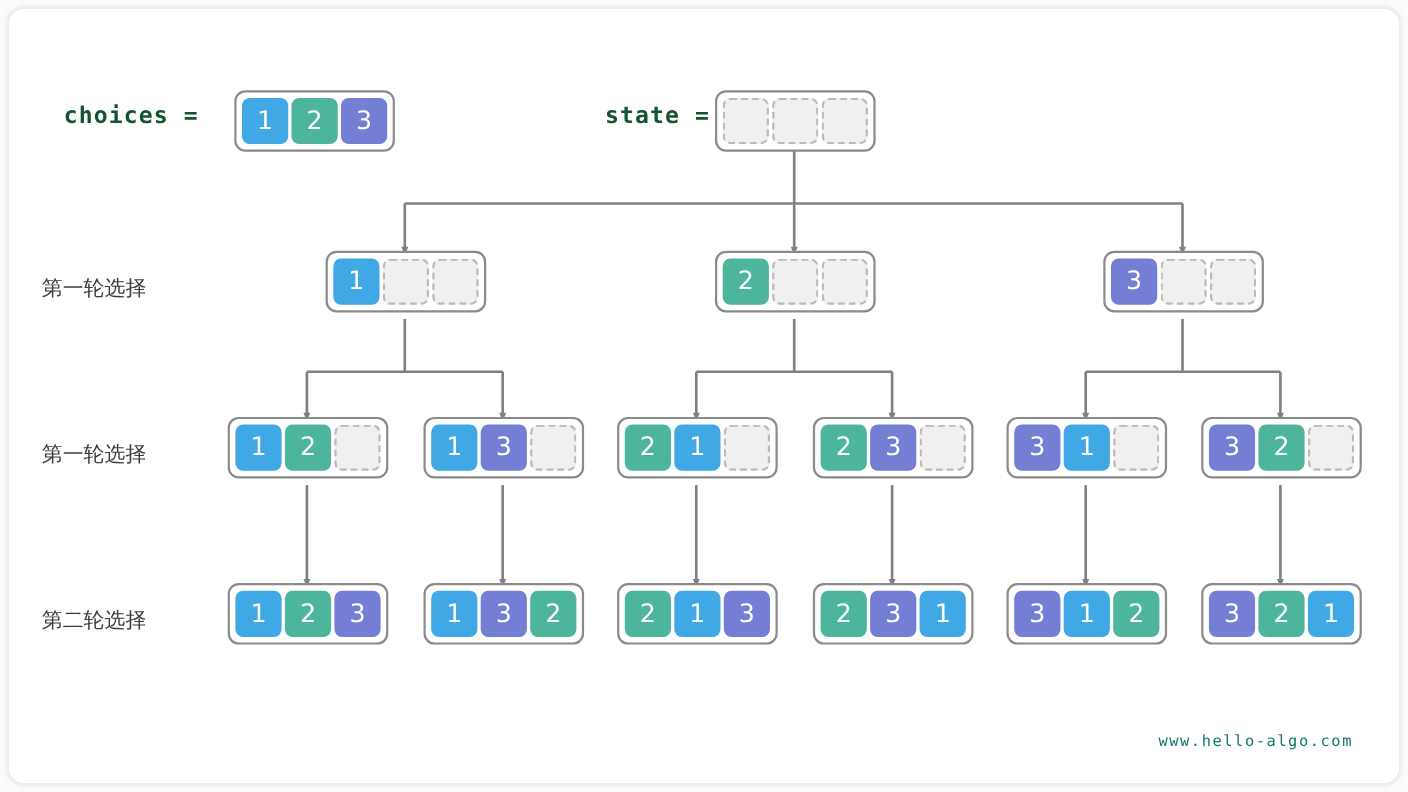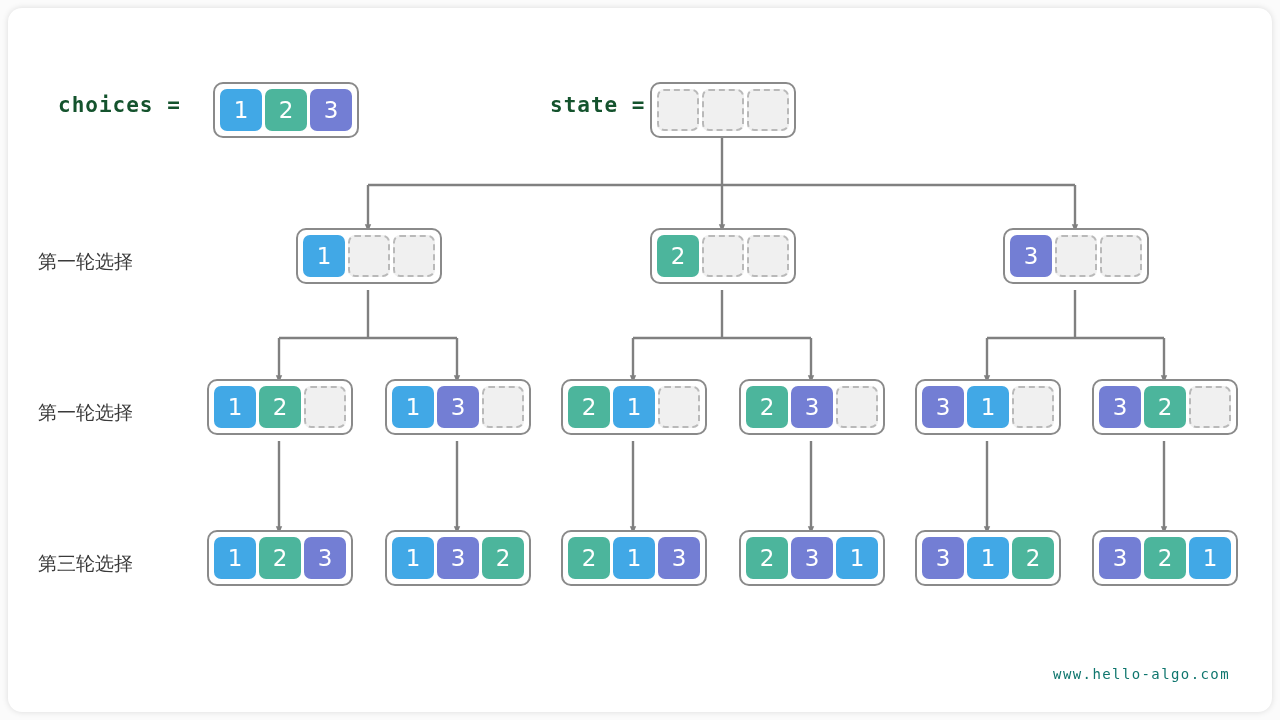--- a/index.html
+++ b/index.html
@@ -148,21 +148,21 @@
       <div class="cell" style="background: rgb(115, 126, 212);">3</div>
     </div>
   <div class="array" style="left:650px; top:82px;">
       <div class="cell empty"></div>
       <div class="cell empty"></div>
       <div class="cell empty"></div>
     </div>
 
   <div class="row-label" style="left:38px; top:249px;">第一轮选择</div>
   <div class="row-label" style="left:38px; top:400px;">第一轮选择</div>
-  <div class="row-label" style="left:38px; top:551px;">第三轮选择</div>
+  <div class="row-label" style="left:38px; top:551px;">第二轮选择</div>
 
   <div id="tree-nodes">
       <div class="array" style="left: 296px; top: 228px;">
         <div class="cell" style="background: rgb(65, 168, 230);">1</div>
         <div class="cell empty"></div>
         <div class="cell empty"></div>
       </div>
       <div class="array" style="left: 650px; top: 228px;">
         <div class="cell" style="background: rgb(76, 181, 156);">2</div>
         <div class="cell empty"></div>

